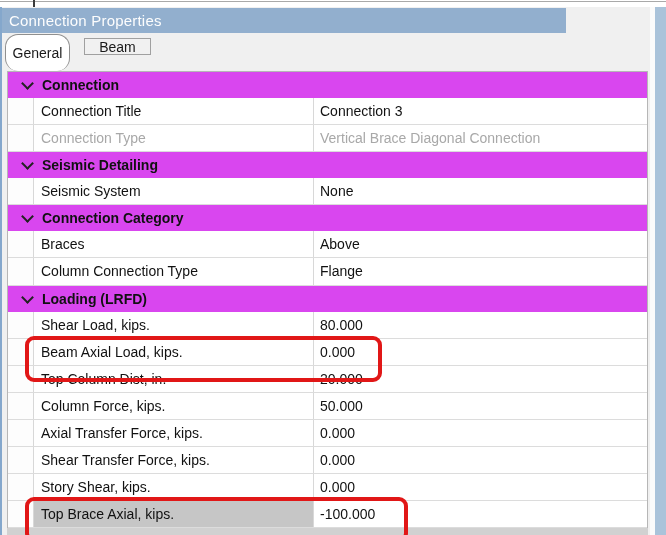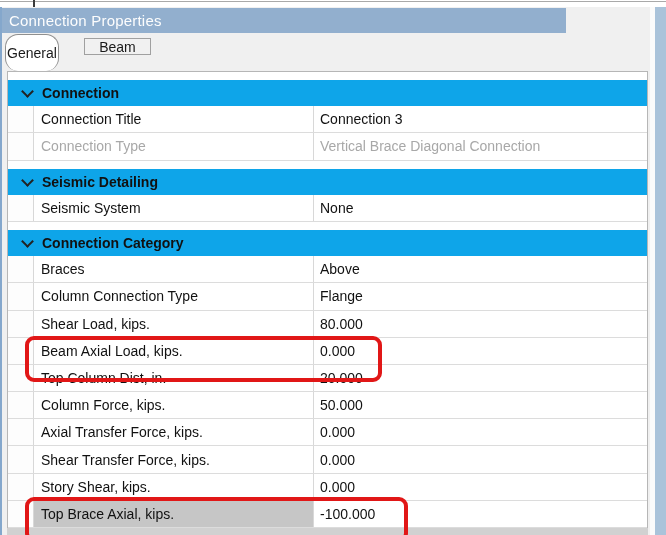--- a/index.html
+++ b/index.html
@@ -24,21 +24,21 @@
   .tabstrip{position:absolute;left:0;top:26px;width:648px;height:38px;background:#f0f0f0;}
   .tab{position:absolute;box-sizing:border-box;display:flex;align-items:center;justify-content:center;
        font-size:14px;color:#1a1a1a;cursor:default;}
   .tab.active{background:#ffffff;border:1px solid #8f8f8f;border-bottom:none;z-index:2;}
   .tab.inactive{background:#f1f1f1;border:1px solid #a0a0a0;}
 
   .grid{position:absolute;left:5px;top:64px;width:641px;height:457px;background:#ffffff;
         box-sizing:border-box;border:1px solid #b6b6b6;border-bottom:none;
         display:flex;flex-direction:column;}
   .row{flex:1;display:flex;align-items:stretch;box-sizing:border-box;min-height:0;}
-  .row.section{background:#0ea5e9;align-items:center;margin-top:8px;}
+  .row.section{background:#d946ef;align-items:center;}
   .chev{width:7px;height:7px;border-right:2px solid #222;border-bottom:2px solid #222;
         transform:rotate(45deg);margin-left:15px;margin-top:-3px;flex:none;}
   .section-label{font-size:14px;font-weight:bold;color:#111;margin-left:10px;}
   .row.property{background:#fff;border-bottom:1px solid #dcdcdc;}
   .gutter{width:26px;flex:none;background:#fdfdfd;border-right:1px solid #d8d8d8;box-sizing:border-box;}
   .cell{display:flex;align-items:center;font-size:14px;color:#111;box-sizing:border-box;min-width:0;}
   .cell.label{width:280px;flex:none;padding-left:7px;border-right:1px solid #d8d8d8;}
   .cell.value{flex:1;padding-left:6px;}
   .row.property.disabled .cell span{color:#a8a8a8;}
   .row.property.selected .cell.label{background:#c6c6c6;}
@@ -58,21 +58,21 @@
 <div class="top-strip">
   <div class="top-line"></div>
   <div class="top-tick"></div>
 </div>
 
 <div class="panel">
   <div class="titlebar">
     <span>Connection Properties</span>
   </div>
   <div class="tabstrip" id="tabstrip">
-      <div class="tab active" style="left: 3px; top: 1px; width: 54px; height: 37px; border-radius: 13px;">
+      <div class="tab active" style="left: 3px; top: 1px; width: 65px; height: 37px; border-radius: 13px;">
         <span>General</span>
       </div>
       <div class="tab inactive" style="left: 82px; top: 5px; width: 67px; height: 17px;">
         <span>Beam</span>
       </div>
     </div>
   <div class="grid" id="grid">
       <div class="row section">
         <span class="chev"></span>
         <span class="section-label">Connection</span>
@@ -122,20 +122,24 @@
         </div>
       </div>
       <div class="row property">
         <div class="gutter"></div>
         <div class="cell label">
           <span>Column Connection Type</span>
         </div>
         <div class="cell value">
           <span>Flange</span>
         </div>
+      </div>
+      <div class="row section">
+        <span class="chev"></span>
+        <span class="section-label">Loading (LRFD)</span>
       </div>
       <div class="row property">
         <div class="gutter"></div>
         <div class="cell label">
           <span>Shear Load, kips.</span>
         </div>
         <div class="cell value">
           <span>80.000</span>
         </div>
       </div>

